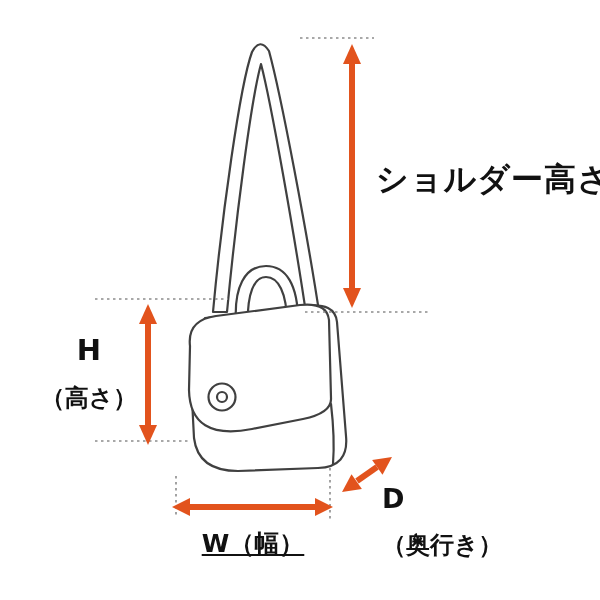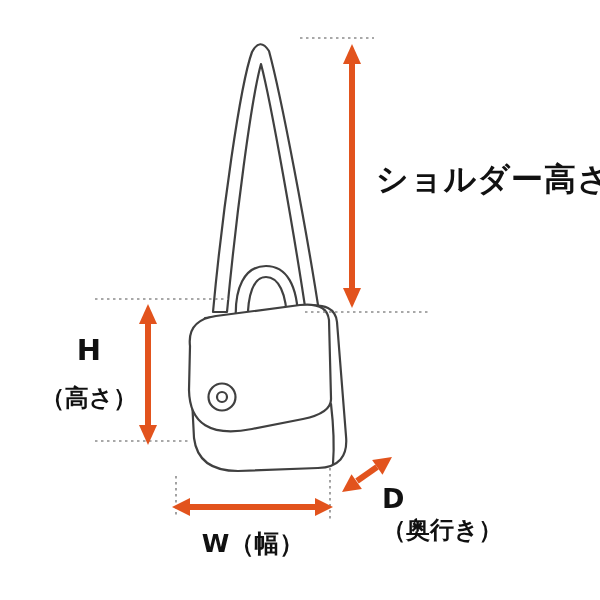--- a/index.html
+++ b/index.html
@@ -40,28 +40,29 @@
     text-align: center;
   }
   .label-h-letter { font-size: 29px; }
   .label-h-sub { font-size: 24px; margin-top: 16px; }
   .label-w {
     left: 190px;
     top: 529px;
     width: 126px;
     text-align: center;
     font-size: 25px;
+    text-decoration: underline;
   }
   .label-d-group {
     left: 382px;
     top: 483px;
     text-align: left;
   }
   .label-d-letter { font-size: 27px; }
-  .label-d-sub { font-size: 24px; margin-top: 1px; }
+  .label-d-sub { font-size: 24px; margin-top: 16px; }
 </style>
 </head>
 <body>
 
 <div class="stage">
 
   <svg width="600" height="600" viewBox="0 0 600 600">
 
     <g fill="#ffffff" stroke-width="2.2" stroke-linejoin="round" stroke-linecap="round">
       <path d="M 213,312 C 222,215 240,85 252,52 Q 260,37 269,51 C 281,95 307,232 320,318 L 307,320 C 295,238 271,102 261,64 C 251,100 236,218 227,312 Z" stroke="#404040"></path>

